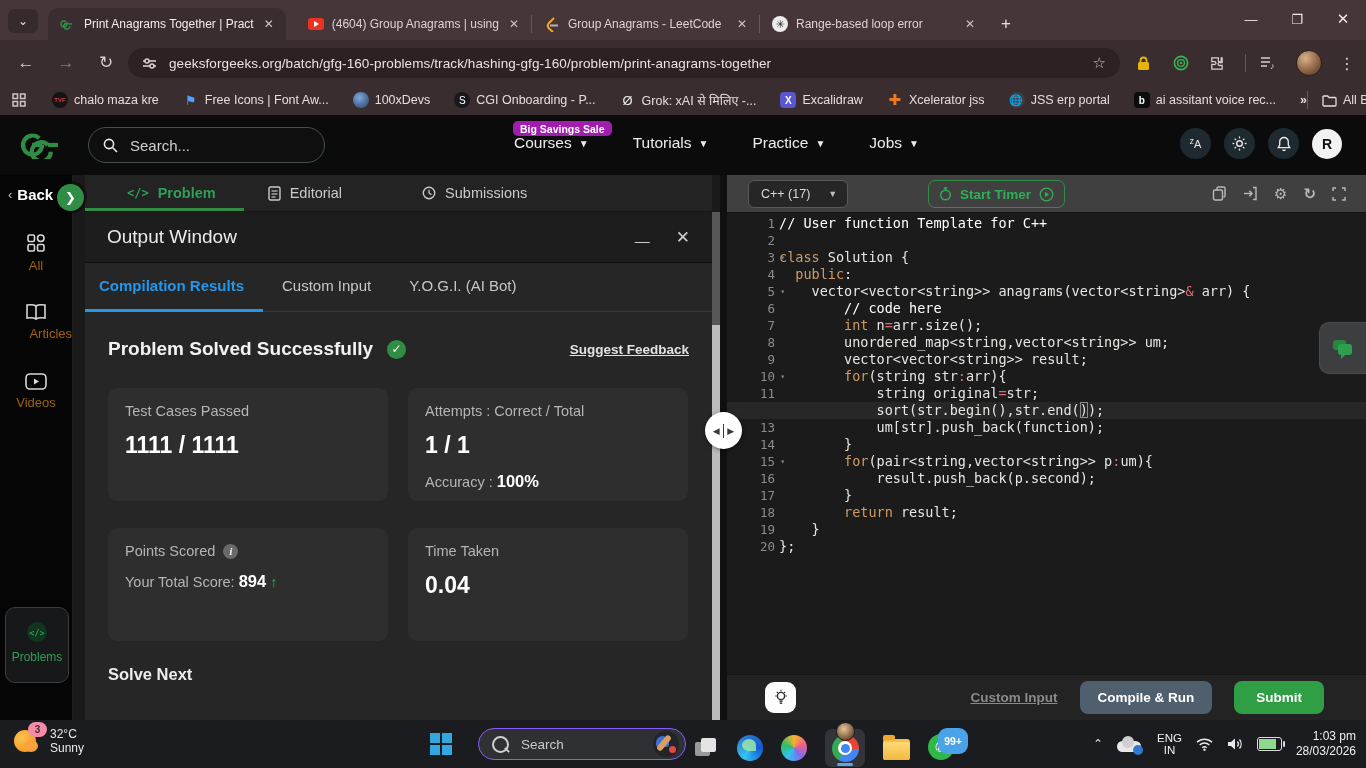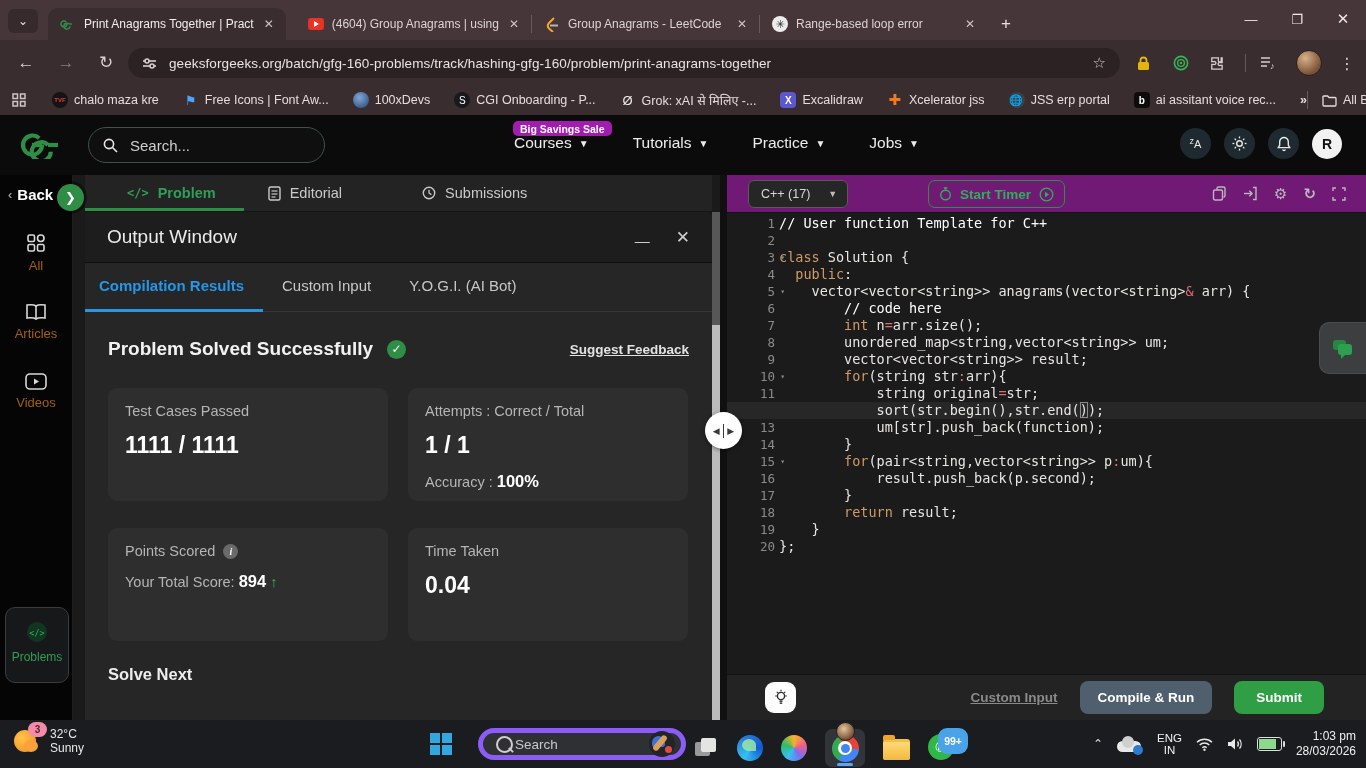--- a/index.html
+++ b/index.html
@@ -86,21 +86,21 @@
   .uparrow{color:#2fbb5a;font-weight:700;}
   .infoc{width:15px;height:15px;border-radius:50%;background:#6a6a6a;color:#fff;font-size:10px;font-style:italic;font-weight:700;display:inline-flex;align-items:center;justify-content:center;font-family:"Liberation Serif",serif;}
   .solvenext{margin-top:24px;color:#ededed;font-weight:700;font-size:16.5px;}
   .lscroll{position:absolute;left:712px;top:212px;width:8px;height:508px;background:#575757;}
   .lscroll .thumb{position:absolute;left:0;top:113px;width:8px;height:395px;background:#bcbcbc;}
   .rhandle{position:absolute;left:705px;top:412px;width:37px;height:37px;border-radius:50%;background:#fff;z-index:7;display:flex;align-items:center;justify-content:center;gap:3px;color:#3a3a3a;font-size:10px;box-shadow:0 1px 4px rgba(0,0,0,.5);}
   .rhandle .bar{width:1.5px;height:14px;background:#3a3a3a;}
   .gap{position:absolute;left:720px;top:175px;width:7px;height:545px;background:#101010;}
   
   .editor{position:absolute;left:727px;top:175px;width:639px;height:545px;background:#1b1b1b;}
-  .edtoolbar{height:37px;background:#701a75;border-bottom:1px solid #111;display:flex;align-items:center;position:relative;}
+  .edtoolbar{height:37px;background:#404040;border-bottom:1px solid #111;display:flex;align-items:center;position:relative;}
   .langsel{margin-left:21px;height:26px;border:1px solid #5a5a5a;border-radius:6px;color:#d8d8d8;font-size:12.5px;display:flex;align-items:center;gap:18px;padding:0 10px 0 12px;background:#262626;}
   .timerbtn{position:absolute;left:201px;top:5px;height:26px;border:1px solid #2f8d46;border-radius:7px;color:#2fae57;font-size:13.5px;font-weight:600;display:flex;align-items:center;gap:8px;padding:0 10px;}
   .edicons{margin-left:auto;display:flex;align-items:center;gap:16px;padding-right:20px;color:#b9b9b9;}
   .edicons .gear{font-size:15px;}
   .codearea{position:relative;display:flex;height:463px;overflow:hidden;background:#1b1b1b;font-family:"DejaVu Sans Mono","Liberation Mono",monospace;font-size:13.5px;line-height:17px;}
   .gutter{width:52px;flex:0 0 52px;padding-top:2px;}
   .gl{height:17px;color:#8b8b8b;text-align:right;padding-right:4px;position:relative;font-size:12.5px;}
   .gl span{display:inline-block;width:34px;}
   .gl .fold{position:absolute;right:-6px;top:0;font-style:normal;color:#8b8b8b;font-size:8px;width:10px;}
   .gl.act{color:#d6d6d6;}
@@ -127,21 +127,21 @@
   
   .taskbar{position:absolute;left:0;top:720px;width:1366px;height:48px;background:#1b1c1f;display:flex;align-items:center;}
   .weather{position:absolute;left:12px;top:6px;display:flex;align-items:center;gap:8px;}
   .sunic{position:relative;width:30px;height:30px;}
   .sunic .s1{position:absolute;left:2px;top:4px;width:22px;height:22px;border-radius:50%;background:radial-gradient(circle at 35% 35%,#ffc24d,#f08c1a);}
   .sunic .s2{position:absolute;left:12px;top:14px;width:14px;height:12px;border-radius:50%;background:#f9a13b;}
   .wbadge{position:absolute;left:16px;top:-4px;min-width:15px;height:15px;border-radius:8px;background:#f28ca8;color:#5a1f2e;font-size:10px;font-weight:700;display:flex;align-items:center;justify-content:center;padding:0 2px;}
   .wtxt{color:#e8e8e8;font-size:12px;line-height:14px;}
   .winlogo{position:absolute;left:430px;top:13px;width:22px;height:22px;display:grid;grid-template-columns:10px 10px;grid-template-rows:10px 10px;gap:2px;}
   .winlogo i{background:#31a8e0;}
-  .tsearch{position:absolute;left:478px;top:8px;width:208px;height:32px;border-radius:16px;background:#2f3033;border:5px solid #8b5cf6;display:flex;align-items:center;padding:0 6px 0 13px;box-sizing:border-box;}
+  .tsearch{position:absolute;left:478px;top:8px;width:208px;height:32px;border-radius:16px;background:#2f3033;border:1px solid #8b5cf6;display:flex;align-items:center;gap:10px;padding:0 6px 0 13px;box-sizing:border-box;}
   .tsearch input{background:transparent;border:none;outline:none;color:#d8d8d8;font-size:13.5px;width:110px;font-family:inherit;}
   .tsearch input::placeholder{color:#c9c9c9;}
   .mag{width:13px;height:13px;border:2px solid #cfcfcf;border-radius:50%;position:relative;flex:0 0 13px;}
   .mag:after{content:"";position:absolute;left:10px;top:11px;width:6px;height:2px;background:#cfcfcf;transform:rotate(45deg);}
   .cricket{margin-left:auto;position:relative;width:26px;height:26px;border-radius:50%;background:#232427;}
   .cricket .helm{position:absolute;left:3px;top:5px;width:13px;height:11px;border-radius:7px 7px 3px 3px;background:#3f6fd8;}
   .cricket .bat{position:absolute;left:8px;top:3px;width:6px;height:18px;border-radius:3px;background:#d9a05b;transform:rotate(40deg);}
   .cricket .ball{position:absolute;left:16px;top:15px;width:7px;height:7px;border-radius:50%;background:#e04a3f;}
   .tapps{position:absolute;left:695px;top:9px;display:flex;align-items:center;gap:18px;}
   .layersic{position:relative;width:24px;height:24px;}
@@ -418,21 +418,21 @@
             <g fill="none" stroke="#d8d8d8" stroke-width="1.6">
               <rect x="2" y="2" width="6.5" height="6.5" rx="1.5"></rect>
               <rect x="11.5" y="2" width="6.5" height="6.5" rx="3.2"></rect>
               <rect x="2" y="11.5" width="6.5" height="6.5" rx="1.5"></rect>
               <rect x="11.5" y="11.5" width="6.5" height="6.5" rx="1.5"></rect>
             </g>
           </svg>
         </span>
       <span>All</span>
     </div>
-    <div class="railitem" style="top:128px;">
+    <div class="railitem" style="top:128px;text-align:right;">
       <span class="ric">
           <svg width="22" height="18" viewBox="0 0 22 18">
             <path d="M11 3C9 1.5 6 1.5 2 2v13c4-.5 7-.5 9 1 2-1.5 5-1.5 9-1V2c-4-.5-7-.5-9 1z" fill="none" stroke="#d8d8d8" stroke-width="1.6"></path>
             <line x1="11" y1="3" x2="11" y2="16" stroke="#d8d8d8" stroke-width="1.6"></line>
           </svg>
         </span>
       <span>Articles</span>
     </div>
     <div class="railitem" style="top:198px;">
       <span class="ric">

